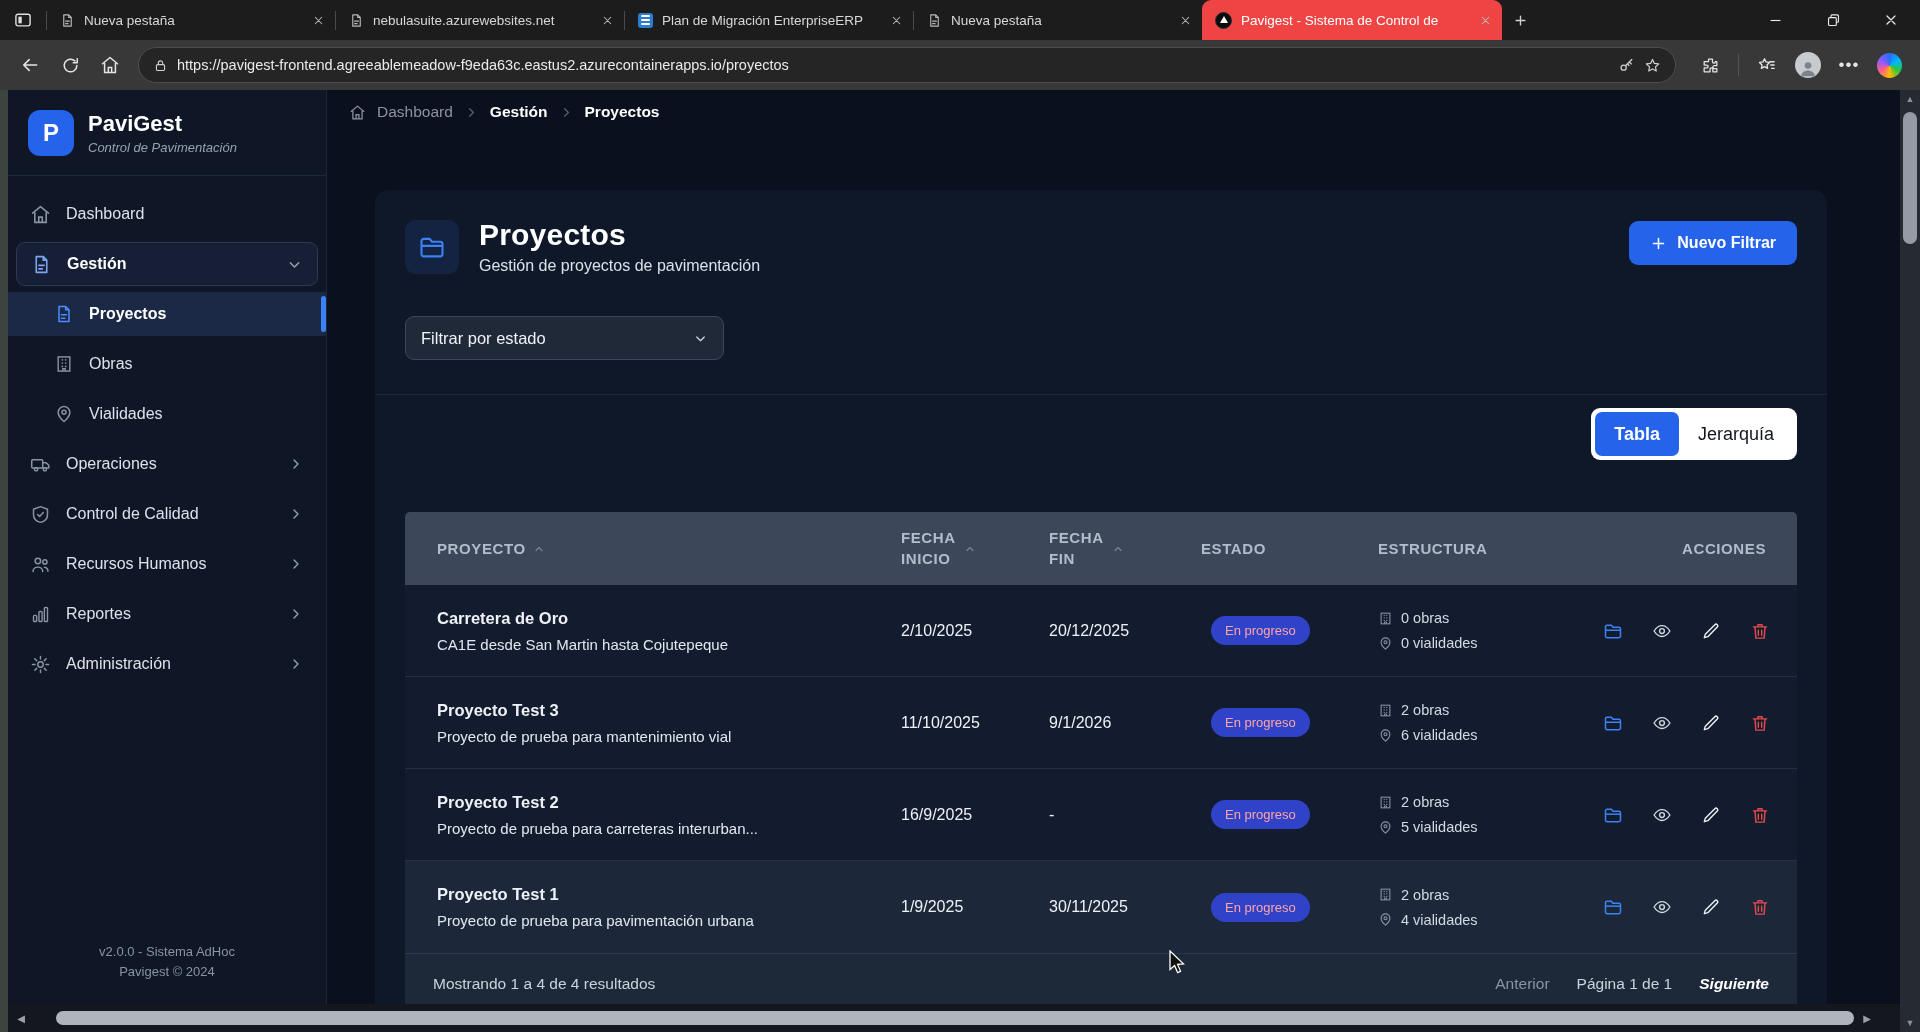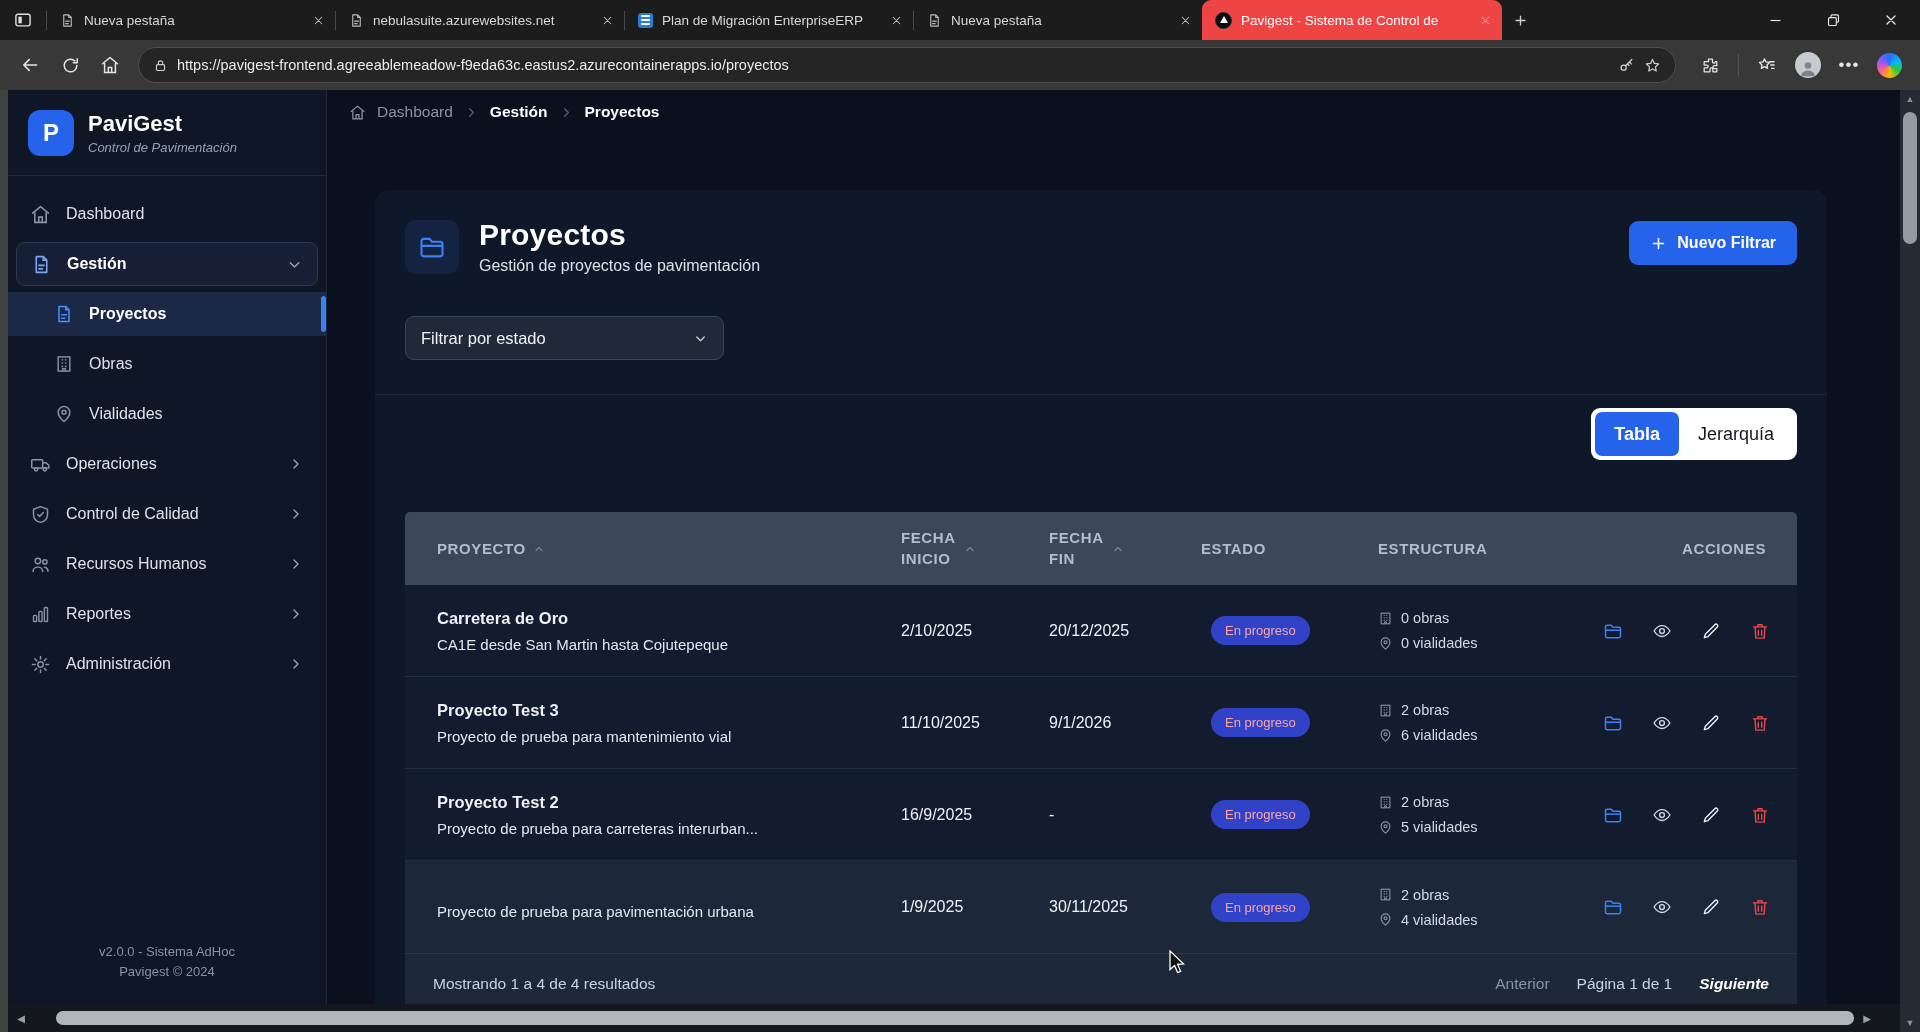--- a/index.html
+++ b/index.html
@@ -819,20 +819,21 @@
           <button class="act-btn act-del">
               <svg width="20" height="20">
                 <use href="#i-trash"></use>
               </svg>
             </button>
         </div>
       </div>
 
       <div class="trow hl">
         <div class="cell-proj">
+          <div class="proj-name">Proyecto Test 1</div>
           <div class="proj-desc">Proyecto de prueba para pavimentación urbana</div>
         </div>
         <div class="cell-date">1/9/2025</div>
         <div class="cell-date">30/11/2025</div>
         <div class="cell-status">
           <span class="badge">En progreso</span>
         </div>
         <div class="cell-struct">
           <span class="struct-line">
               <span class="sicon">

